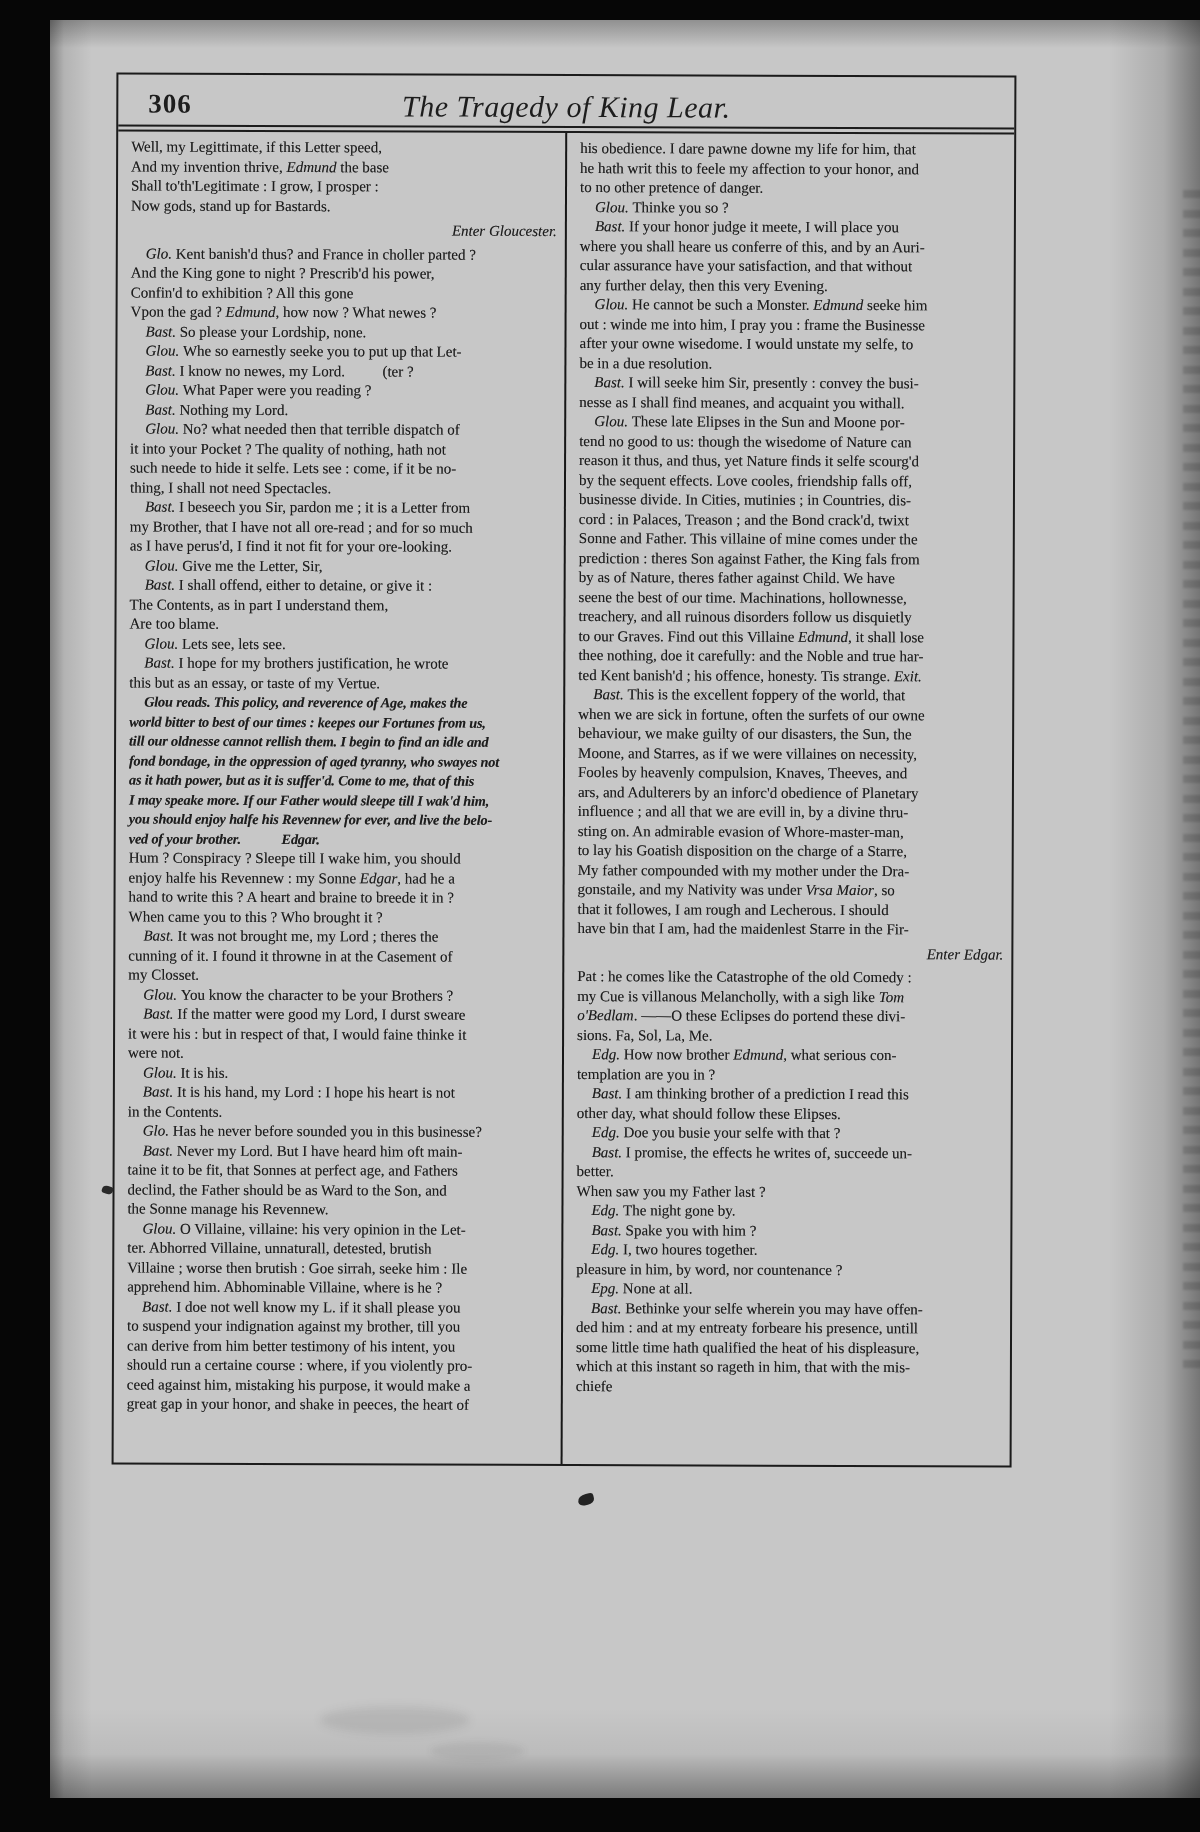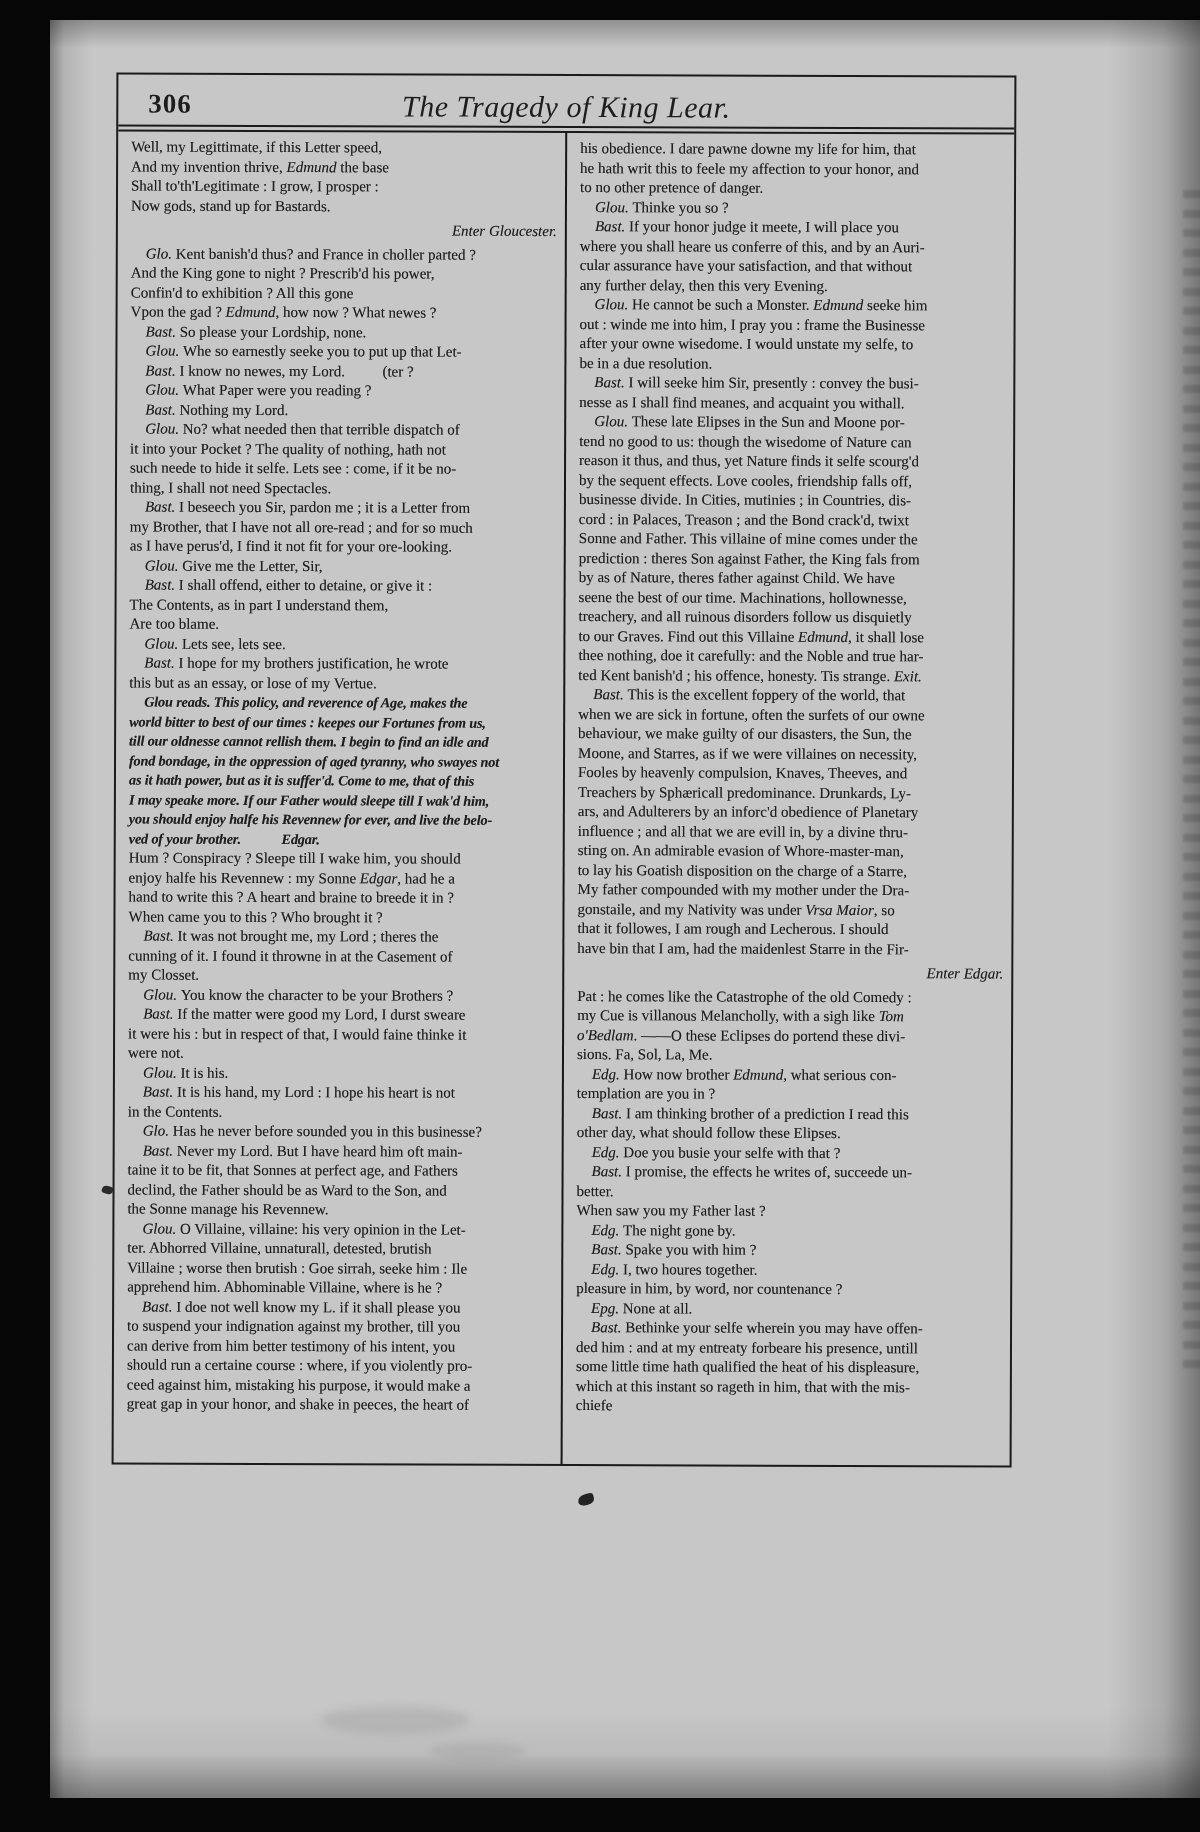--- a/index.html
+++ b/index.html
@@ -135,21 +135,21 @@
           <div class="blk speech">
             <div class="ln ind"><span class="sp">Bast.</span>&nbsp;I shall offend, either to detaine, or give it :</div>
             <div class="ln">The Contents, as in part I understand them,</div>
             <div class="ln">Are too blame.</div>
           </div>
           <div class="blk speech">
             <div class="ln ind"><span class="sp">Glou.</span>&nbsp;Lets see, lets see.</div>
           </div>
           <div class="blk speech">
             <div class="ln ind"><span class="sp">Bast.</span>&nbsp;I hope for my brothers justification, he wrote</div>
-            <div class="ln">this but as an essay, or lose of my Vertue.</div>
+            <div class="ln">this but as an essay, or taste of my Vertue.</div>
           </div>
           <div class="blk letter">
             <div class="ln ind"><span class="sp">Glou reads.</span>&nbsp;This policy, and reverence of Age, makes the</div>
             <div class="ln">world bitter to best of our times : keepes our Fortunes from us,</div>
             <div class="ln">till our oldnesse cannot rellish them. I begin to find an idle and</div>
             <div class="ln">fond bondage, in the oppression of aged tyranny, who swayes not</div>
             <div class="ln">as it hath power, but as it is suffer'd. Come to me, that of this</div>
             <div class="ln">I may speake more. If our Father would sleepe till I wak'd him,</div>
             <div class="ln">you should enjoy halfe his Revennew for ever, and live the belo-</div>
             <div class="ln">ved of your brother.&nbsp;&nbsp;&nbsp;&nbsp;&nbsp;&nbsp;&nbsp;&nbsp;&nbsp;&nbsp;&nbsp;&nbsp;Edgar.</div>
@@ -245,21 +245,20 @@
             <div class="ln">to our Graves. Find out this Villaine <i>Edmund</i>, it shall lose</div>
             <div class="ln">thee nothing, doe it carefully: and the Noble and true har-</div>
             <div class="ln">ted Kent banish'd ; his offence, honesty. Tis strange. <i>Exit.</i></div>
           </div>
           <div class="blk speech">
             <div class="ln ind"><span class="sp">Bast.</span>&nbsp;This is the excellent foppery of the world, that</div>
             <div class="ln">when we are sick in fortune, often the surfets of our owne</div>
             <div class="ln">behaviour, we make guilty of our disasters, the Sun, the</div>
             <div class="ln">Moone, and Starres, as if we were villaines on necessity,</div>
             <div class="ln">Fooles by heavenly compulsion, Knaves, Theeves, and</div>
-            <div class="ln">Treachers by Sphæricall predominance. Drunkards, Ly-</div>
             <div class="ln">ars, and Adulterers by an inforc'd obedience of Planetary</div>
             <div class="ln">influence ; and all that we are evill in, by a divine thru-</div>
             <div class="ln">sting on. An admirable evasion of Whore-master-man,</div>
             <div class="ln">to lay his Goatish disposition on the charge of a Starre,</div>
             <div class="ln">My father compounded with my mother under the Dra-</div>
             <div class="ln">gonstaile, and my Nativity was under <i>Vrsa Maior</i>, so</div>
             <div class="ln">that it followes, I am rough and Lecherous. I should</div>
             <div class="ln">have bin that I am, had the maidenlest Starre in the Fir-</div>
           </div>
           <div class="blk stage">

